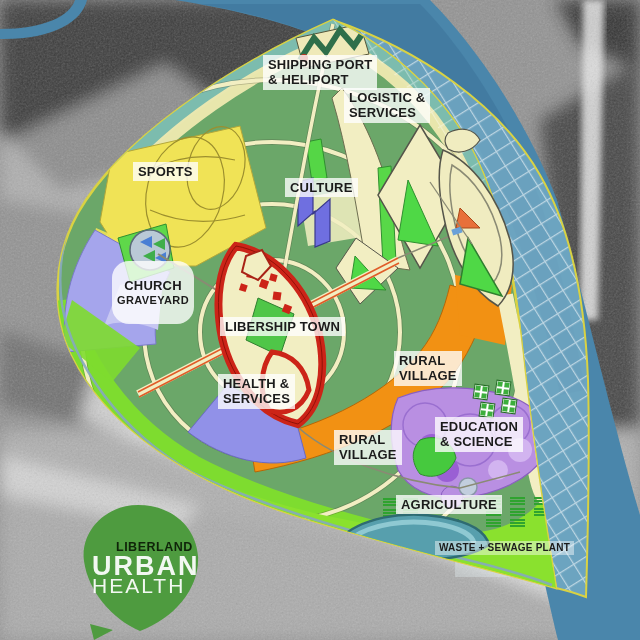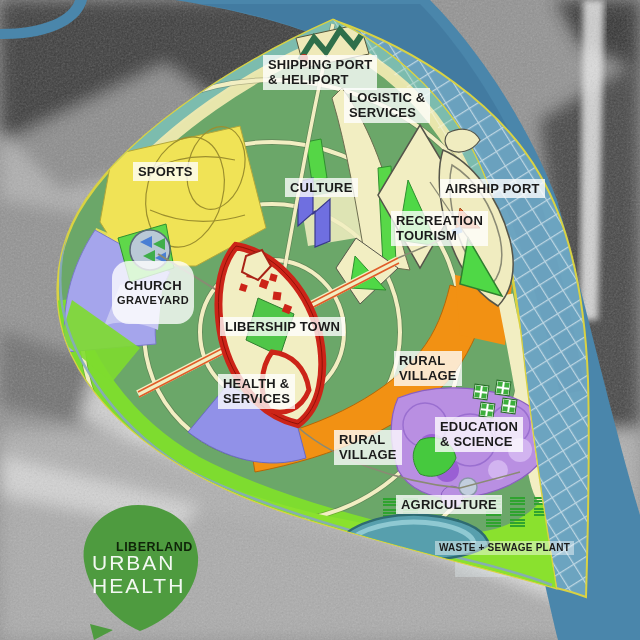--- a/index.html
+++ b/index.html
@@ -8,21 +8,21 @@
   .stage svg{position:absolute;left:0;top:0;}
   .labels{position:absolute;left:0;top:0;width:592px;height:640px;}
   .zlabel{position:absolute;display:inline-block;background:rgba(255,255,255,0.78);
           color:#1b1b1b;font-weight:bold;font-size:13px;line-height:1.18;
           padding:2px 5px;white-space:pre-line;letter-spacing:.2px;}
   .zlabel .sub{display:block;font-size:11px;letter-spacing:.4px;}
   .zlabel.center{text-align:center;border-radius:17px;}
   .zlabel.small{font-size:10px;background:rgba(255,255,255,0.45);padding:1px 4px;}
   .logo-brand{position:absolute;left:95px;top:540px;font-size:12.5px;font-weight:bold;
               color:#0f2409;letter-spacing:.5px;margin-left:21px;}
-  .logo-line1{position:absolute;left:92px;top:551px;font-size:21px;font-weight:400;
+  .logo-line1{position:absolute;left:92px;top:551px;font-size:27px;font-weight:700;
               color:rgba(255,255,255,.93);letter-spacing:2px;}
   .logo-line2{position:absolute;left:92px;top:574px;font-size:21px;font-weight:400;
               color:rgba(255,255,255,.93);letter-spacing:2px;}
 </style>
 </head>
 <body>
 
 <div class="stage">
 <svg width="640" height="640" viewBox="0 0 640 640">
   <defs>
@@ -272,23 +272,20 @@
   </g>
 </svg>
 
 <div class="labels">
   <div class="zlabel" style="left:263px;top:55px">SHIPPING PORT
 &amp; HELIPORT</div>
   <div class="zlabel" style="left:344px;top:88px">LOGISTIC &amp;
 SERVICES</div>
   <div class="zlabel" style="left:133px;top:162px">SPORTS</div>
   <div class="zlabel" style="left:285px;top:178px">CULTURE</div>
-  <div class="zlabel" style="left:440px;top:179px">AIRSHIP PORT</div>
-  <div class="zlabel" style="left:391px;top:211px">RECREATION
-TOURISM</div>
   <div class="zlabel center" style="left:112px;top:261px">
     <span>CHURCH</span>
     <span class="sub">GRAVEYARD</span>
   </div>
   <div class="zlabel" style="left:220px;top:317px">LIBERSHIP TOWN</div>
   <div class="zlabel" style="left:218px;top:374px">HEALTH &amp;
 SERVICES</div>
   <div class="zlabel" style="left:394px;top:351px">RURAL
 VILLAGE</div>
   <div class="zlabel" style="left:435px;top:417px">EDUCATION

